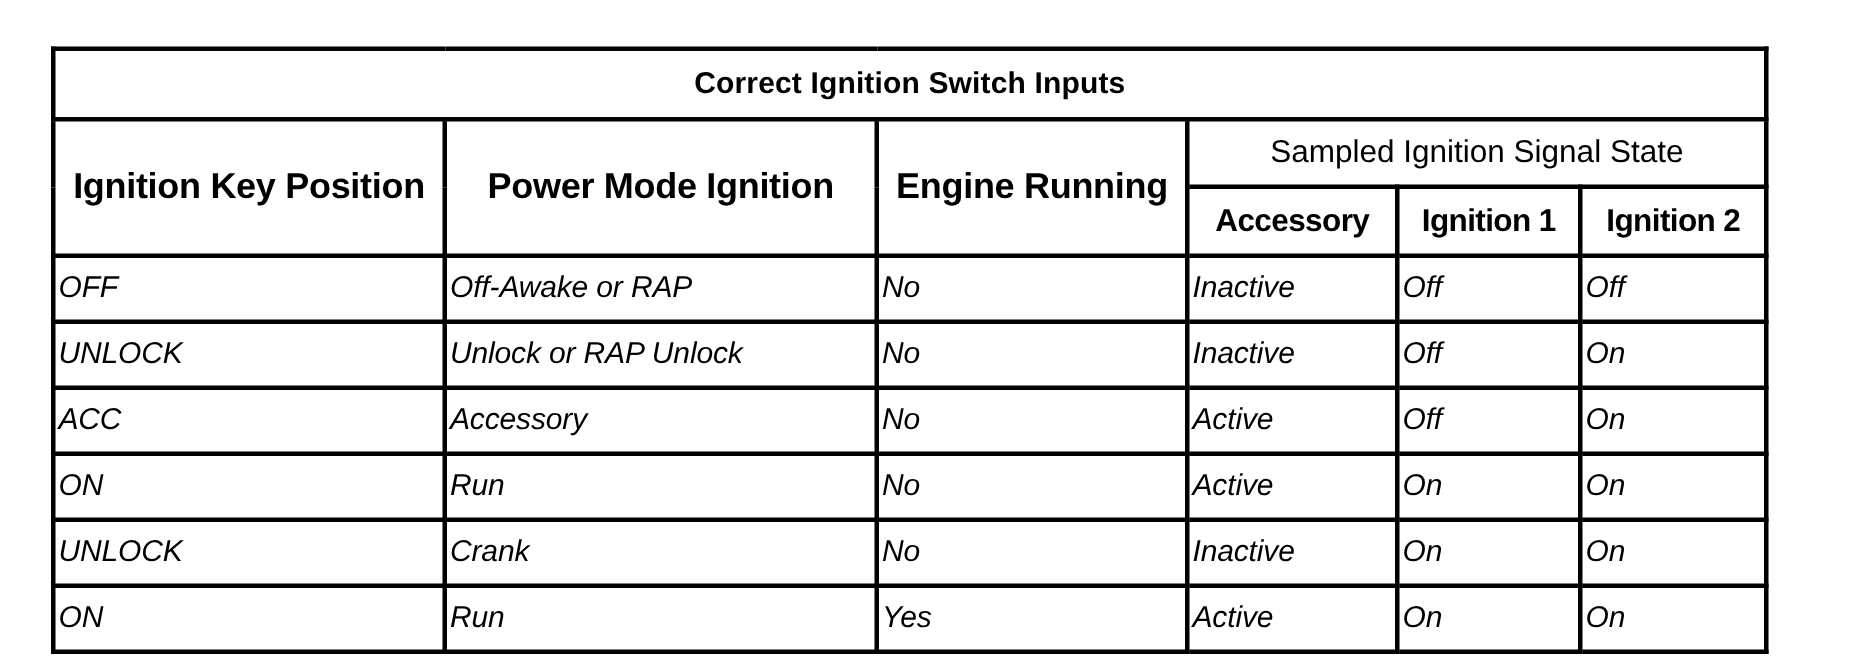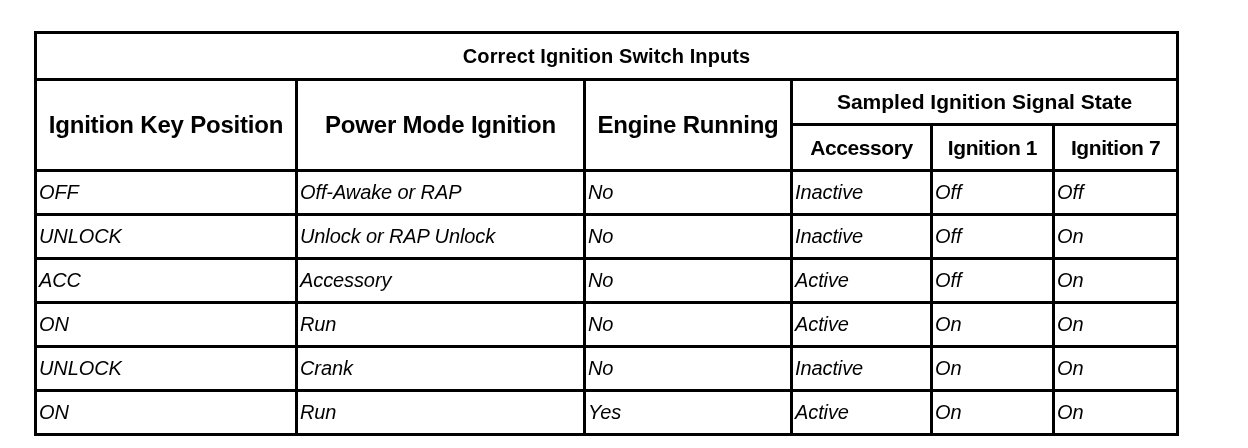--- a/index.html
+++ b/index.html
@@ -55,21 +55,21 @@
     font-size: 24px;
     font-weight: bold;
     letter-spacing: -0.2px;
   }
   .hdr-tall {
     height: 85px;
   }
   .hdr-group {
     height: 42px;
     font-size: 21px;
-    font-weight: bold;
+    font-weight: normal;
   }
   .hdr-sub {
     height: 43px;
     font-size: 21px;
     font-weight: bold;
     letter-spacing: -0.4px;
   }
 
   
   .data-cell {
@@ -111,21 +111,21 @@
       <tr>
         <th class="hdr hdr-tall" rowspan="2">Ignition Key Position</th>
         <th class="hdr hdr-tall" rowspan="2">Power Mode Ignition</th>
         <th class="hdr hdr-tall" rowspan="2">Engine Running</th>
         <th class="hdr-group" colspan="3">Sampled Ignition Signal State</th>
       </tr>
 
       <tr>
         <th class="hdr-sub">Accessory</th>
         <th class="hdr-sub">Ignition 1</th>
-        <th class="hdr-sub">Ignition 7</th>
+        <th class="hdr-sub">Ignition 2</th>
       </tr>
     </thead>
 
     <tbody id="table-body">
         <tr>
           <td class="data-cell">OFF</td>
           <td class="data-cell">Off-Awake or RAP</td>
           <td class="data-cell">No</td>
           <td class="data-cell">Inactive</td>
           <td class="data-cell">Off</td>

